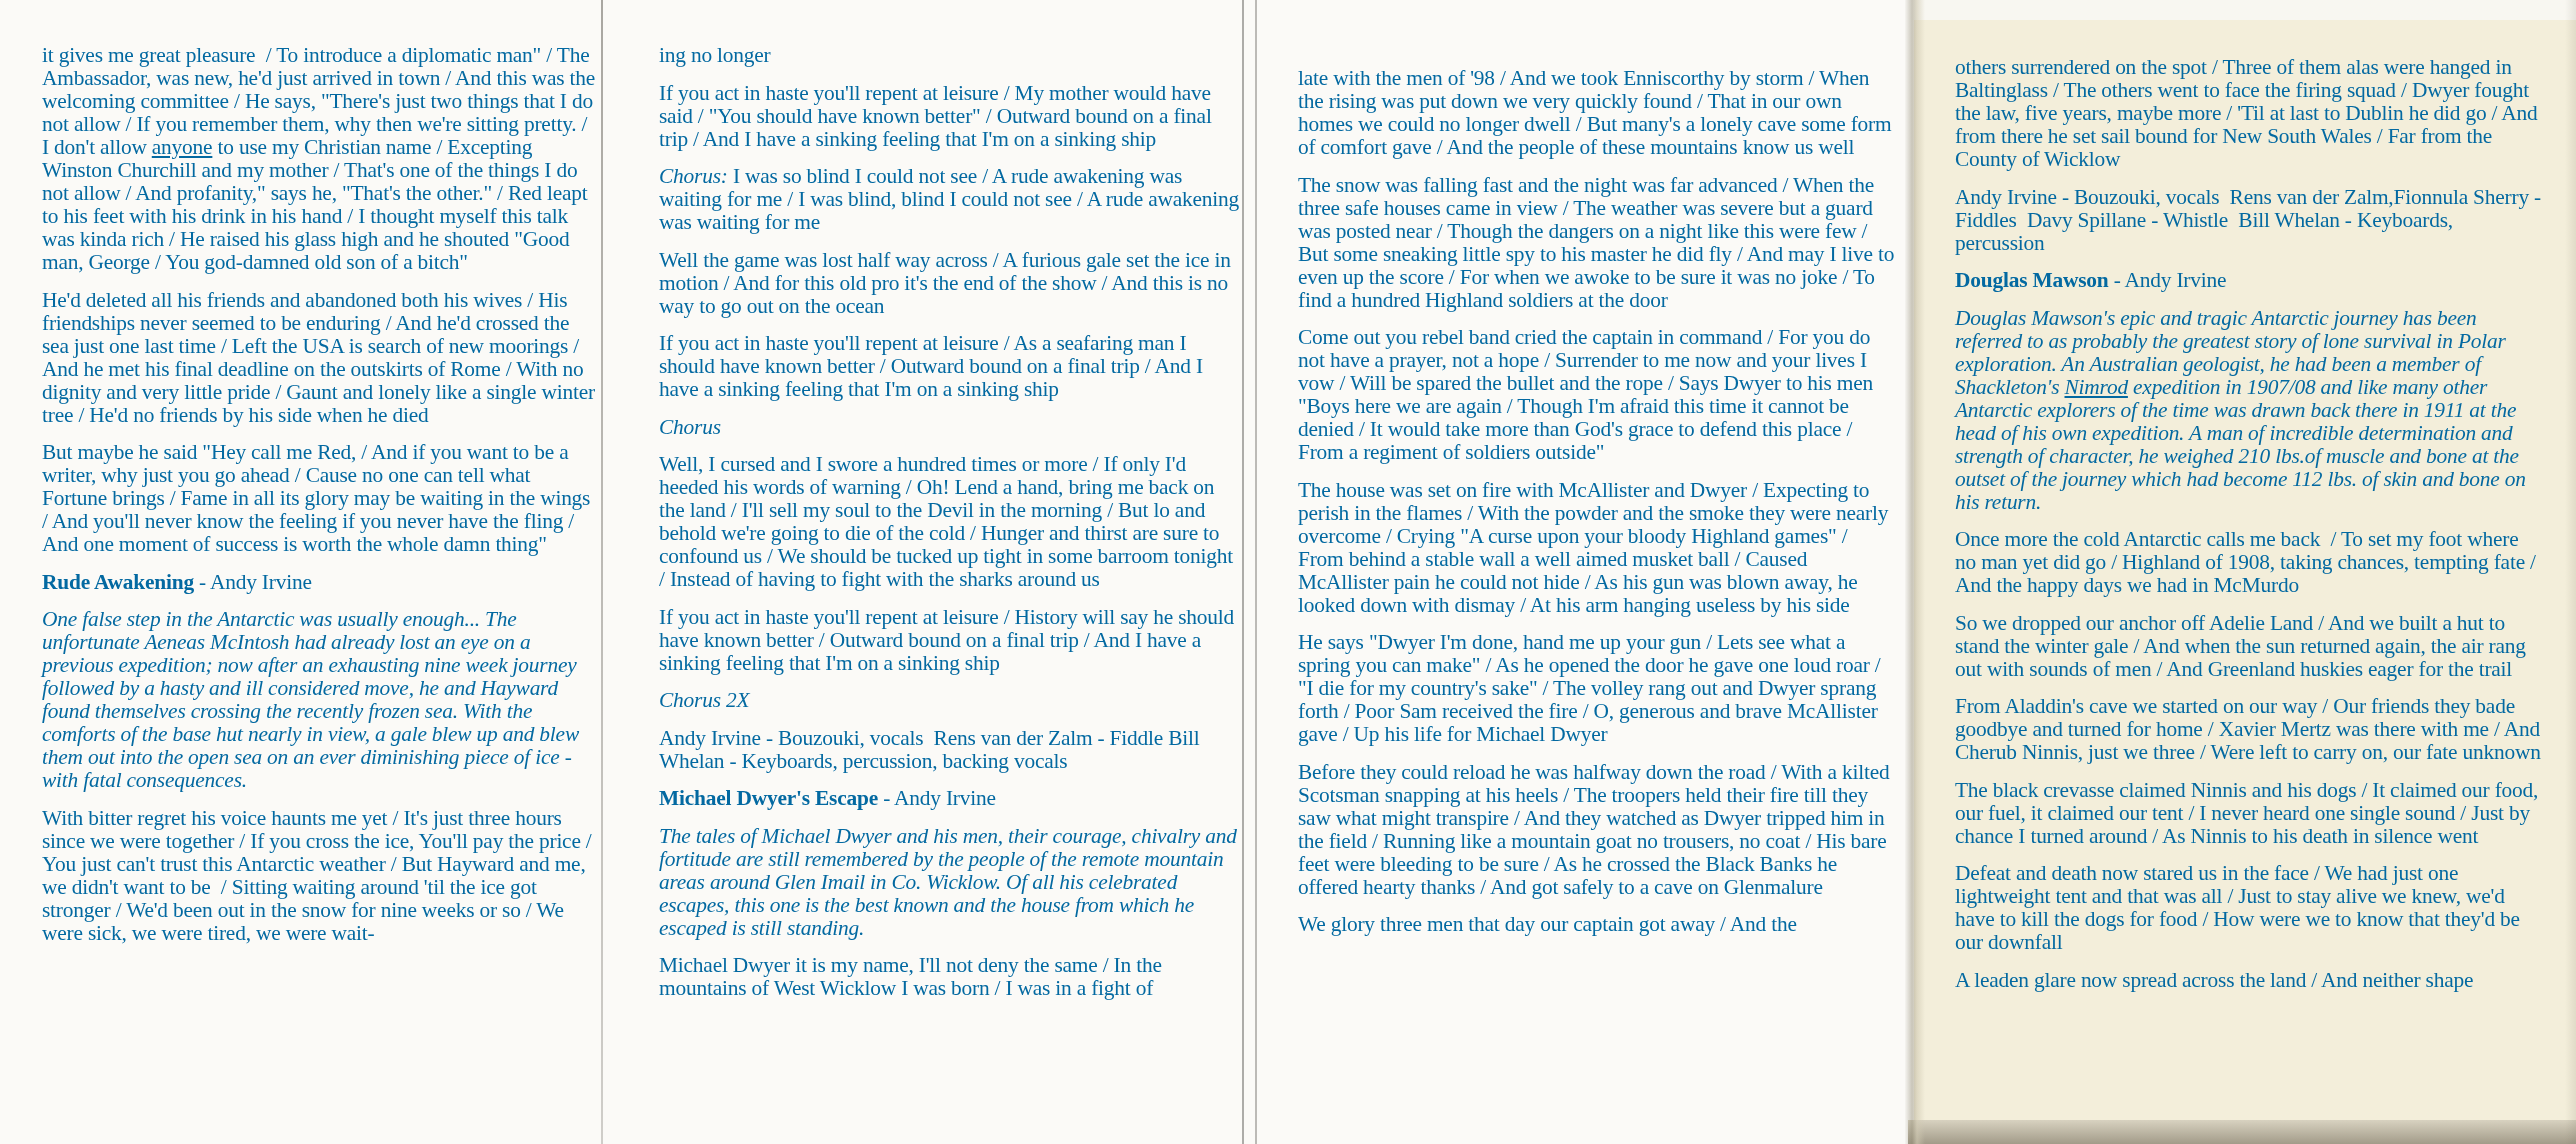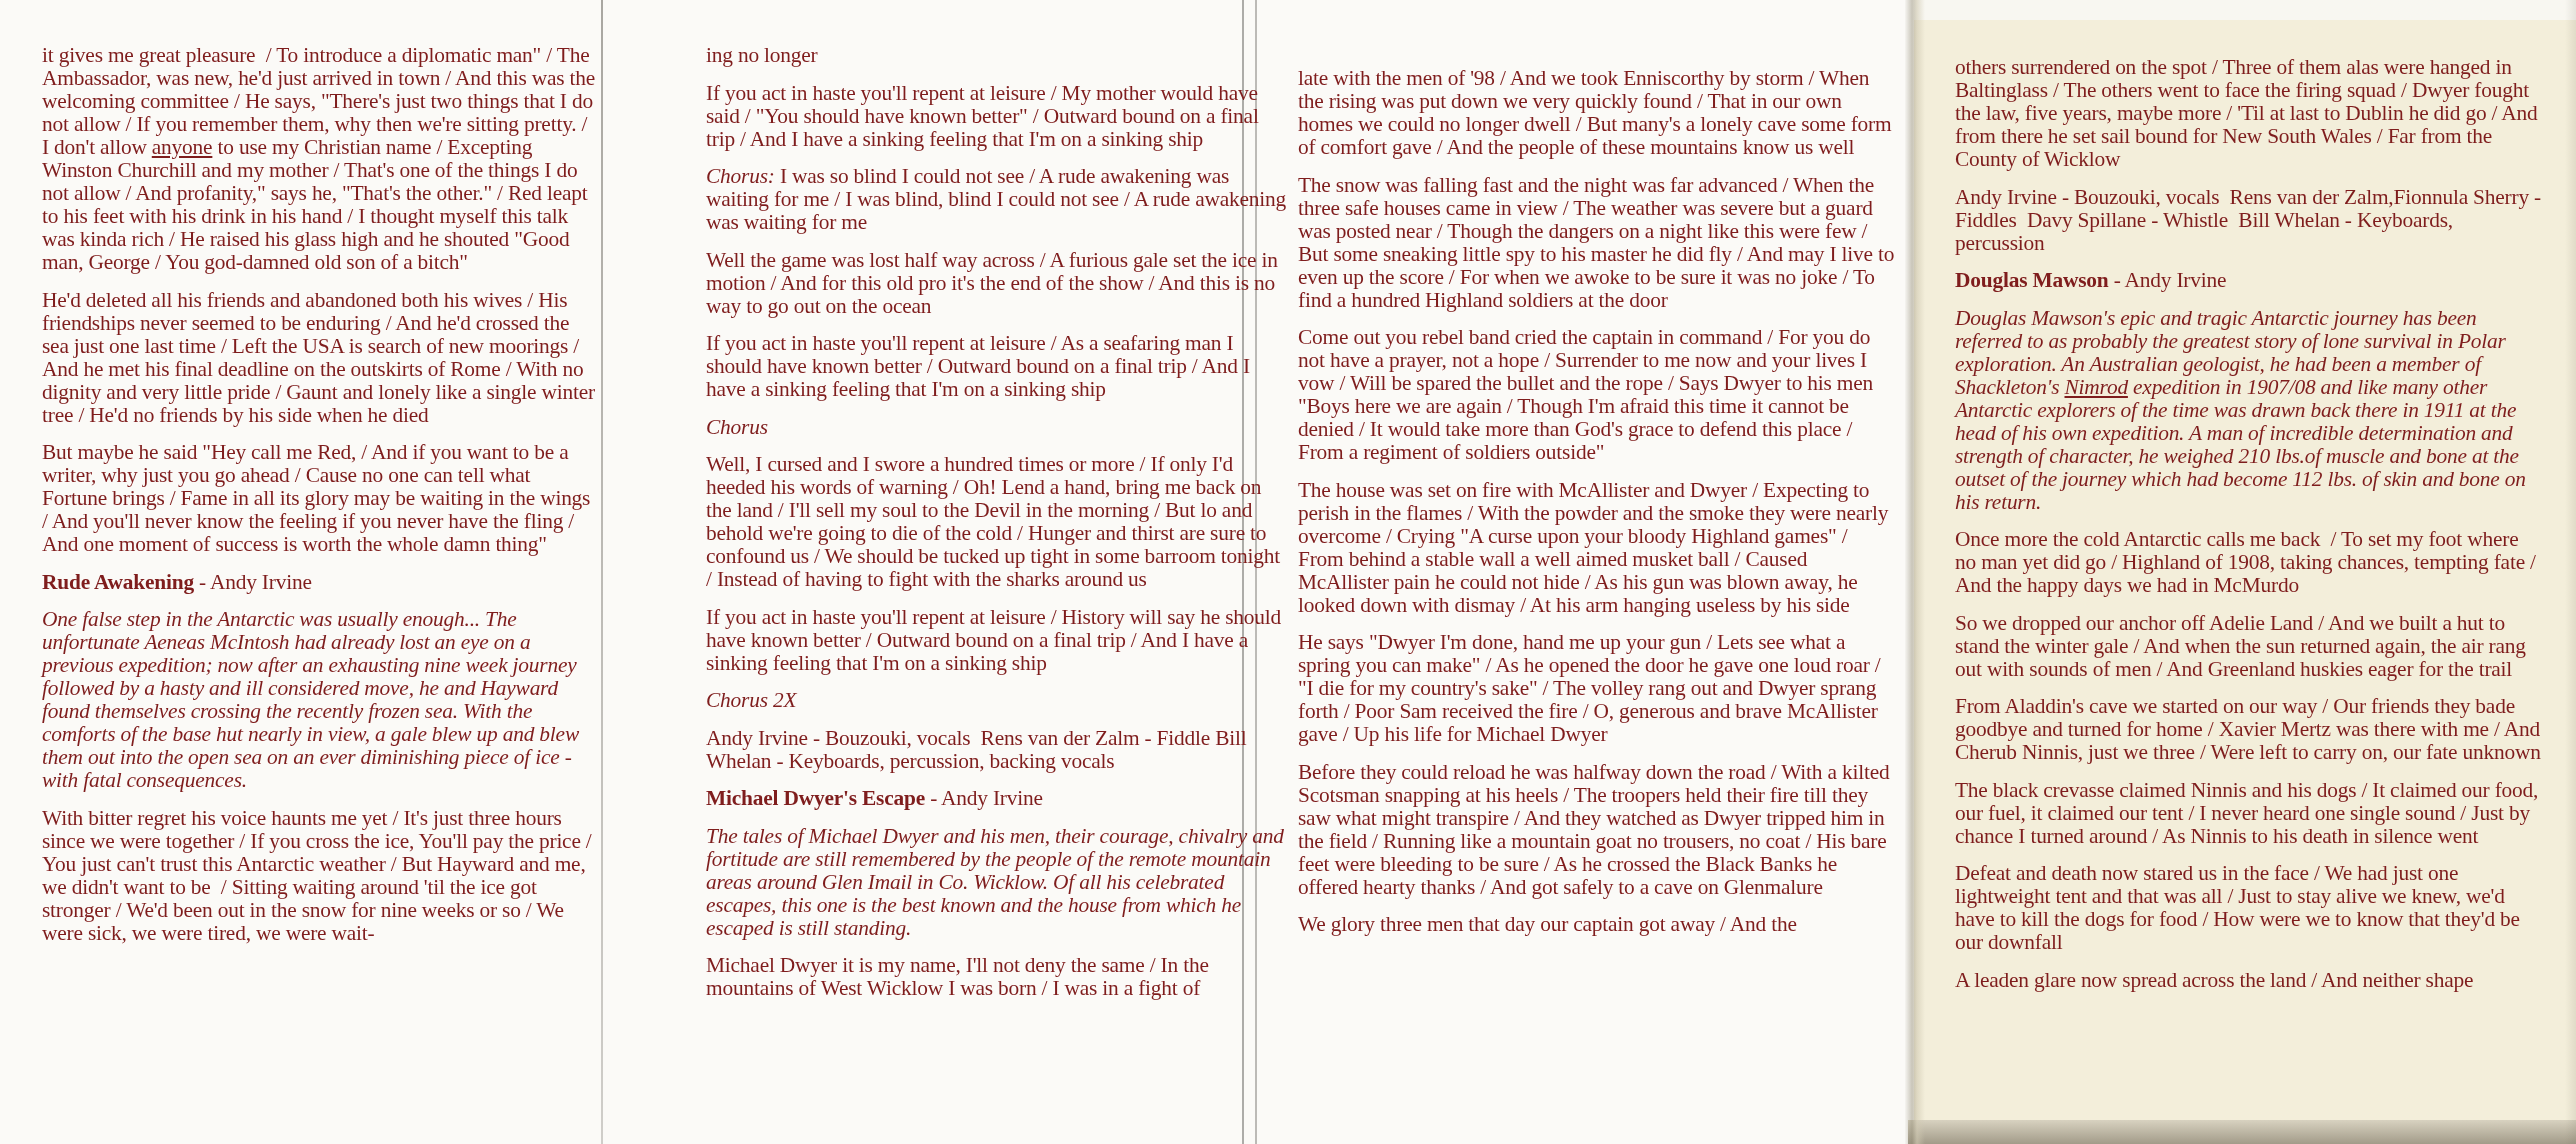--- a/index.html
+++ b/index.html
@@ -1,40 +1,40 @@
 <!DOCTYPE html>
 <html style="font-size:12.2px"><head>
 <meta charset="utf-8">
 <style>
   html,body{margin:0;padding:0;background:#e9e7e1;}
   .scan{
     position:relative;
     width:2576px;height:1145px;
     overflow:hidden;
     font-family:"Liberation Serif","DejaVu Serif",serif;
-    color:#7f1d1d;
+    color:#0369a1;
   }
   .page{position:absolute;top:0;height:1145px;}
   .page-left{left:0;width:1914px;background:#fbfaf7;}
   .page-right{left:1914px;width:662px;background:#f3eeda;}
   .page-right-top{position:absolute;left:1914px;top:0;width:662px;height:20px;background:#f8f7f1;}
   .page-right-bottom{position:absolute;left:1908px;top:1120px;width:668px;height:24.4px;
     background:linear-gradient(#d8d2c0,#a29b89);}
   .page-right-edge{position:absolute;left:2565px;top:0;width:11.4px;height:1145px;
     background:linear-gradient(90deg,rgba(0,0,0,0),rgba(90,84,66,0.12));}
   .crease-1{position:absolute;left:601px;top:0;width:1.5px;height:1145px;
     background:linear-gradient(rgba(125,122,115,0.65),rgba(125,122,115,0.35));}
   .seam-a{position:absolute;left:1242px;top:0;width:1.5px;height:1145px;background:rgba(110,108,103,0.55);}
   .seam-b{position:absolute;left:1255px;top:0;width:1.5px;height:1145px;background:rgba(110,108,103,0.45);}
   .page-edge{position:absolute;left:1905px;top:0;width:20px;height:1145px;
     background:linear-gradient(90deg,rgba(150,144,125,0.05),rgba(140,133,110,0.45) 35%,rgba(208,201,178,0.6) 60%,rgba(0,0,0,0) 100%);}
   .col{position:absolute;font-size:21.4px;line-height:23px;letter-spacing:-0.2px;}
   .col p{margin:0 0 14.5px 0;white-space:pre-wrap;}
   .col1{left:42px;top:44px;width:556px;}
-  .col2{left:659px;top:44px;width:582px;margin-left:47px;}
+  .col2{left:659px;top:44px;width:582px;}
   .col3{left:1298px;top:67px;width:600px;}
   .col4{left:1955px;top:56px;width:589px;}
   .u{text-decoration:underline;}
   .ital{font-style:italic;}
   .song-title{font-weight:bold;text-align:center;}
   .credits{white-space:pre-wrap;}
 </style>
 </head>
 <body>
 

